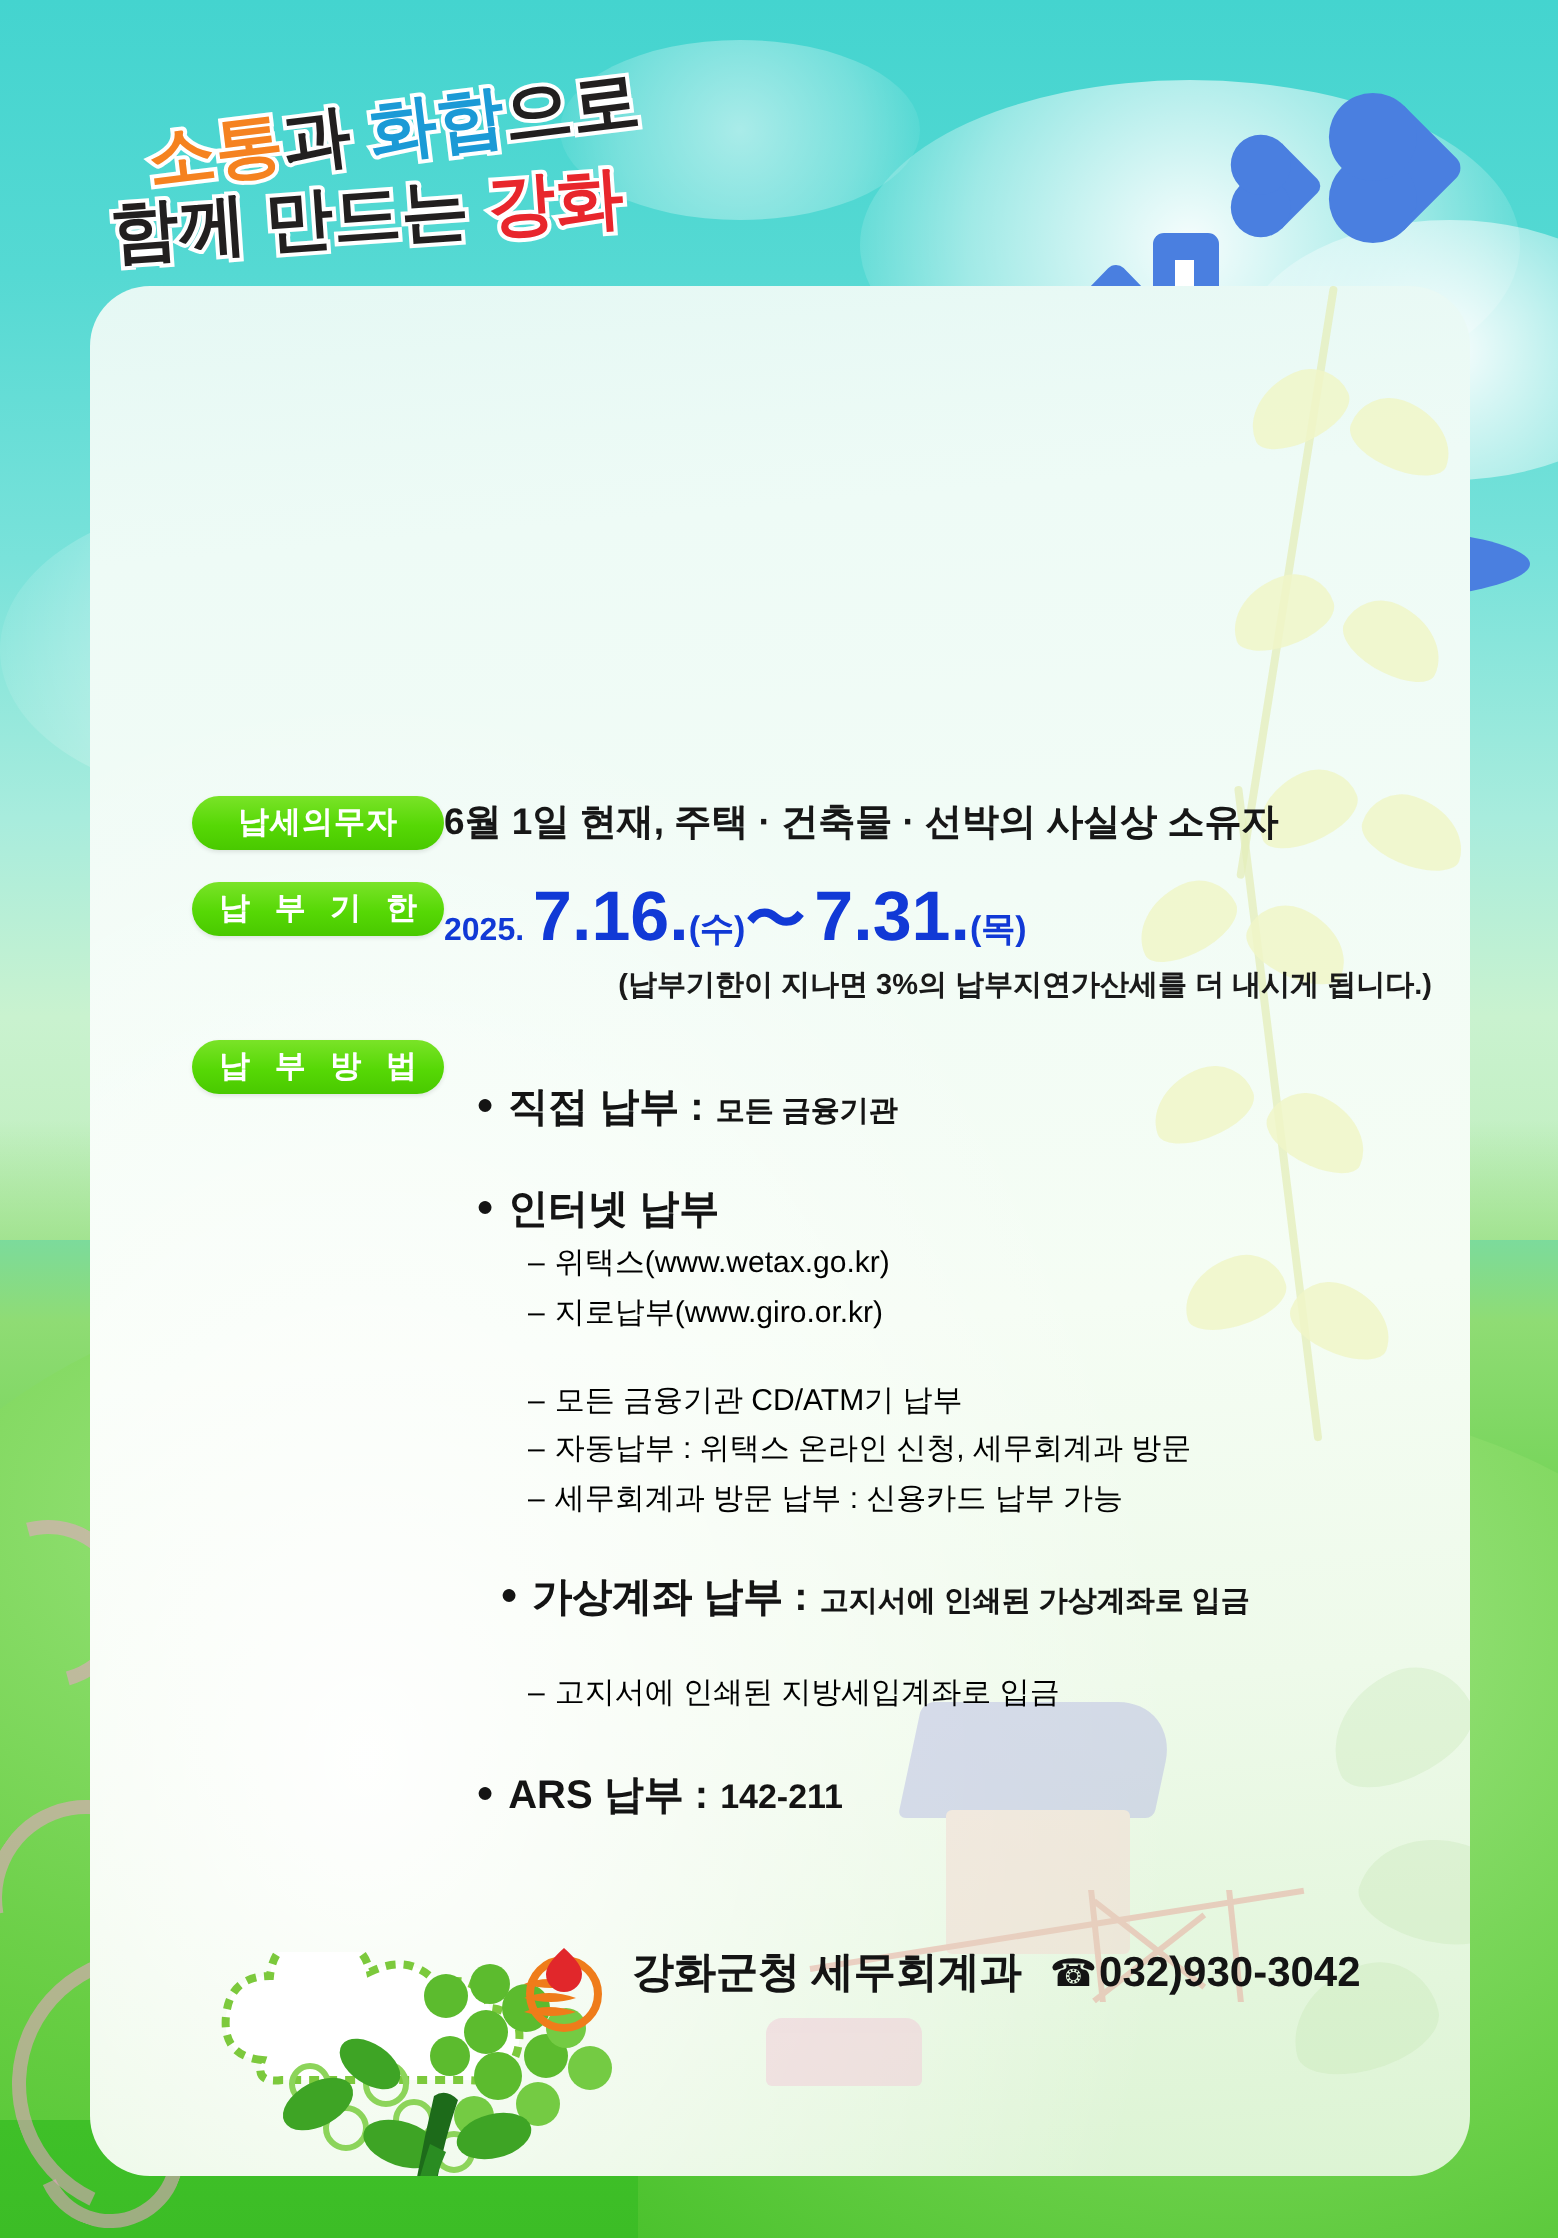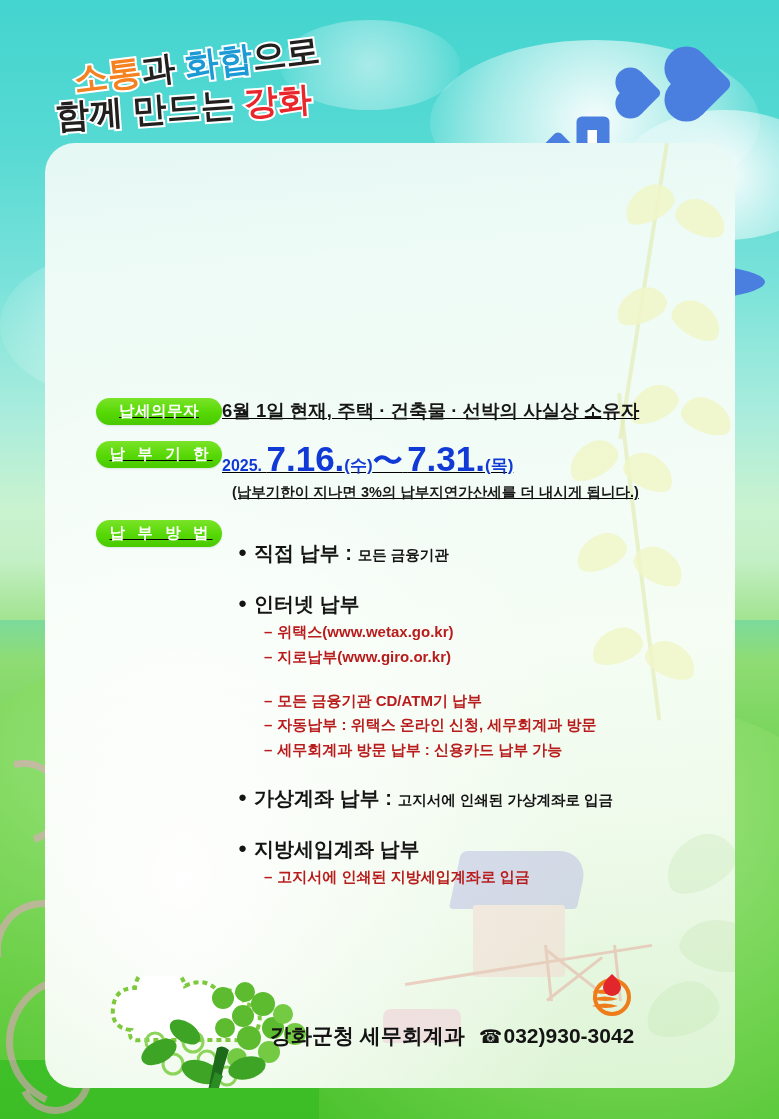--- a/index.html
+++ b/index.html
@@ -210,21 +210,21 @@
     -webkit-text-stroke: 8px #ffffff;
     paint-order: stroke fill;
     text-shadow: 3px 3px 2px rgba(60,60,60,.35);
   }
   .head-tx.red  { color: #e60f12; font-size: 62px; }
   .head-tx.blue { color: #2b7bea; }
   .head-tx.big  { font-size: 60px; }
 
   
   .info { position: absolute; left: 96px; top: 398px; width: 620px; }
-  .info-row { display: flex; align-items: flex-start; text-decoration: underline; }
+  .info-row { display: flex; align-items: flex-start; }
 
   .pill {
     flex: 0 0 auto;
     width: 126px;
     height: 27px;
     border-radius: 14px;
     background: linear-gradient(180deg, #7ae328 0%, #56d805 55%, #49c900 100%);
     color: #ffffff;
     font-size: 15.5px;
     font-weight: bold;
@@ -255,20 +255,21 @@
   .dl-date  { font-size: 35px; }
   .dl-day   { font-size: 17px; }
   .dl-tilde { font-size: 30px; }
   .deadline-note {
     margin-top: 7px;
     margin-left: 10px;
     font-size: 14.5px;
     font-weight: bold;
     color: #1a1a1a;
     white-space: nowrap;
+    text-align: right;
   }
 
   
   .methods { position: absolute; left: 238px; top: 540px; width: 480px; }
   .method { margin-bottom: 14px; }
   .method-head {
     font-size: 20px;
     font-weight: bold;
     color: #141414;
     white-space: nowrap;
@@ -276,37 +277,36 @@
   .method-head .bullet { font-size: 15px; vertical-align: 3px; margin-right: 7px; }
   .method-head .inline-note {
     font-size: 14.5px;
     font-weight: bold;
     margin-left: 6px;
   }
   .sub {
     margin-left: 26px;
     margin-top: 3px;
     font-size: 15px;
-    font-weight: bold;
-    color: #b91c1c;
+    font-weight: normal;
+    color: #000000;
     white-space: nowrap;
     line-height: 1.45;
   }
   .sub .dash { margin-right: 5px; }
 
   
   .tree-art { position: absolute; left: 52px; top: 833px; width: 230px; height: 250px; }
 
   
   .footer {
     position: absolute;
     left: 258px; top: 972px;
     display: flex;
-    align-items: flex-end;
-    flex-direction: column;
+    align-items: flex-start;
   }
   .footer-text {
     margin-left: 12px;
     font-size: 21px;
     font-weight: bold;
     color: #141414;
     white-space: nowrap;
   }
   .footer-text .tel-glyph { font-size: 19px; margin-right: 1px; }
   .footer-text .dept { margin-right: 14px; }
@@ -508,33 +508,35 @@
       <div class="sub"><span class="dash">–</span><span>위택스(www.wetax.go.kr)</span></div>
       <div class="sub"><span class="dash">–</span><span>지로납부(www.giro.or.kr)</span></div>
     </div>
 
     <div class="method" style="margin-top:22px;">
       <div class="sub"><span class="dash">–</span><span>모든 금융기관 CD/ATM기 납부</span></div>
       <div class="sub"><span class="dash">–</span><span>자동납부 : 위택스 온라인 신청, 세무회계과 방문</span></div>
       <div class="sub"><span class="dash">–</span><span>세무회계과 방문 납부 : 신용카드 납부 가능</span></div>
     </div>
 
-    <div class="method" style="margin-top:24px;">
+    <div class="method" style="margin-top:24px;margin-left:12px;">
       <div class="method-head">
         <span class="bullet">●</span><span>가상계좌 납부 :</span><span class="inline-note">고지서에 인쇄된 가상계좌로 입금</span>
       </div>
     </div>
 
     <div class="method" style="margin-top:24px;">
+      <div class="sub"><span class="dash">–</span><span>고지서에 인쇄된 지방세입계좌로 입금</span></div>
+    </div>
+
+    <div class="method" style="margin-top:26px;">
       <div class="method-head">
-        <span class="bullet">●</span><span>지방세입계좌 납부</span>
+        <span class="bullet">●</span><span>ARS 납부 :</span><span class="inline-note" style="font-size:17px;">142-211</span>
       </div>
-      <div class="sub"><span class="dash">–</span><span>고지서에 인쇄된 지방세입계좌로 입금</span></div>
-    </div>
-
+    </div>
 
   </div>
 
   <div class="footer">
     <div>
       <svg width="46" height="46" viewBox="0 0 46 46" xmlns="http://www.w3.org/2000/svg">
         <circle cx="24" cy="25" r="17" fill="none" stroke="#ef7c1a" stroke-width="4"></circle>
         <g fill="#ef7c1a">
           <path d="M4 20 q12-5 26 0 q-12 4 -26 0 Z"></path>
           <path d="M4 27 q12-5 26 0 q-12 4 -26 0 Z"></path>

